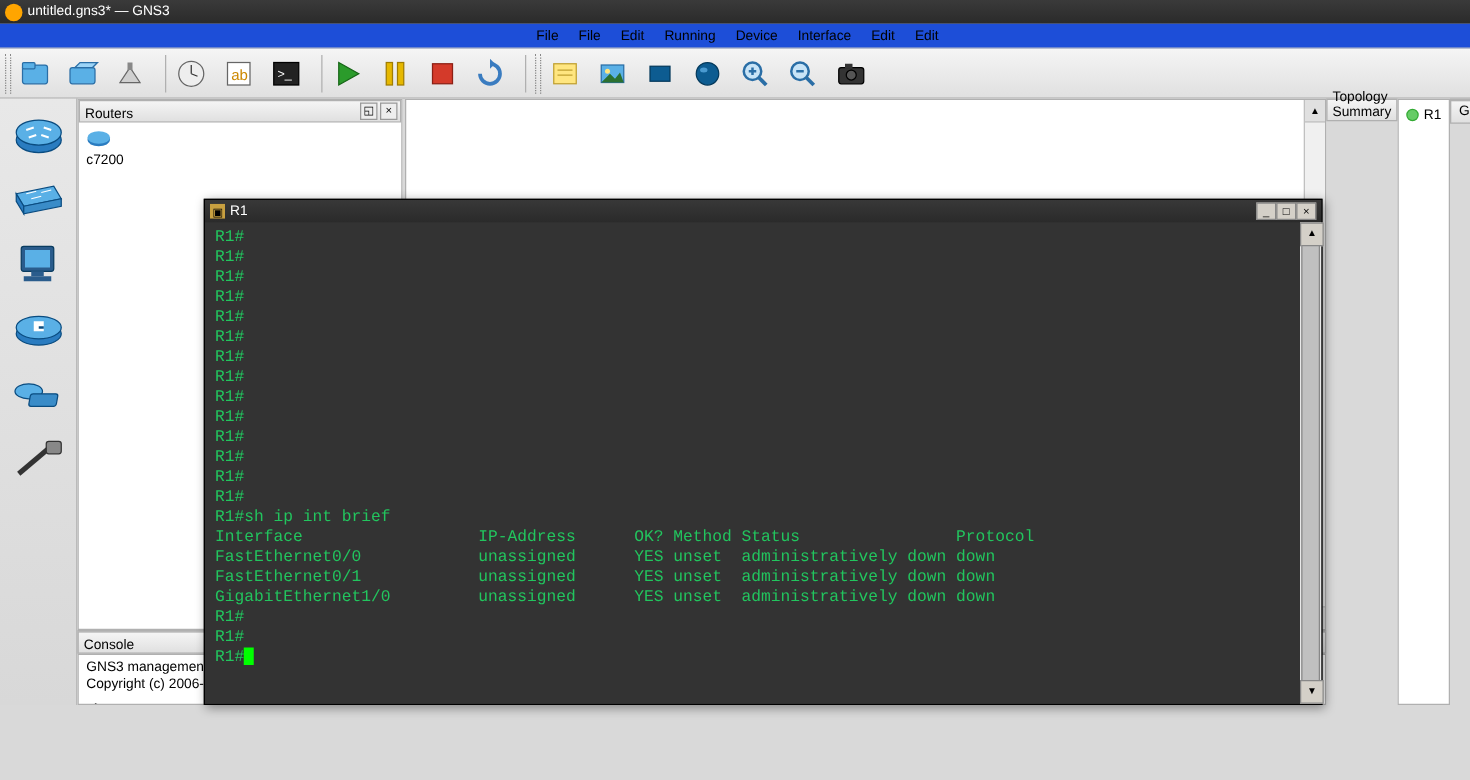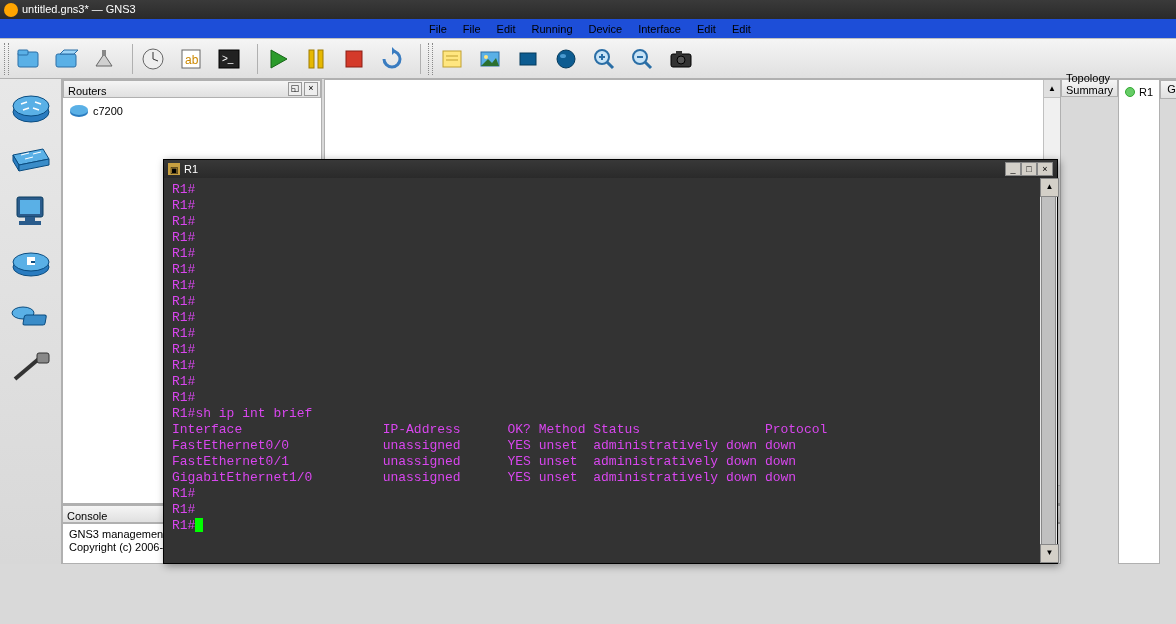--- a/index.html
+++ b/index.html
@@ -19,21 +19,21 @@
 .devbar { width: 62px; background: linear-gradient(#e8e8e8, #d8d8d8); border-right: 1px solid #b0b0b0; display: flex; flex-direction: column; align-items: center; padding-top: 8px; gap: 10px; }
 .dev-btn { width: 48px; height: 42px; display: flex; align-items: center; justify-content: center; cursor: pointer; }
 
 .mid-col { flex: 1; display: flex; flex-direction: column; position: relative; }
 .panel-hdr { background: linear-gradient(#f5f5f5, #e0e0e0); height: 18px; border: 1px solid #b0b0b0; display: flex; align-items: flex-end; padding: 0 4px; font-size: 11px; position: relative; }
 .panel-hdr .panel-btns { position: absolute; right: 2px; top: 1px; display: flex; gap: 2px; }
 .panel-btns span { width: 14px; height: 14px; border: 1px solid #999; background: #eee; text-align: center; line-height: 10px; font-size: 9px; cursor: pointer; }
 
 .routers-panel { width: 260px; background: #fff; border: 1px solid #b0b0b0; display: flex; flex-direction: column; }
 .routers-body { flex: 1; padding: 4px; }
-.tree-item { display: flex; align-items: center; gap: 4px; padding: 2px; }
+.tree-item { display: flex; gap: 4px; padding: 2px; flex-direction: column; }
 
 .canvas-area { flex: 1; background: #fff; border: 1px solid #b0b0b0; margin-left: 2px; position: relative; }
 .canvas-scroll-v { position: absolute; right: 0; top: 0; width: 17px; height: 100%; background: #f0f0f0; border-left: 1px solid #c0c0c0; }
 .canvas-scroll-v::before { content: "▲"; position: absolute; top: 0; left: 0; width: 100%; height: 17px; background: #e0e0e0; border-bottom: 1px solid #c0c0c0; text-align: center; font-size: 8px; line-height: 17px; }
 .canvas-scroll-v::after { content: "▼"; position: absolute; bottom: 0; left: 0; width: 100%; height: 17px; background: #e0e0e0; border-top: 1px solid #c0c0c0; text-align: center; font-size: 8px; line-height: 17px; }
 
 .right-col { width: 115px; display: flex; flex-direction: row; }
 .topo-body { background: #fff; border: 1px solid #b0b0b0; flex: 1; padding: 4px; }
 .topo-item { display: flex; align-items: center; gap: 4px; padding: 2px; }
 .dot-green { width: 10px; height: 10px; background: #6c6; border: 1px solid #3a3; border-radius: 50%; }
@@ -44,21 +44,21 @@
 .console-panel { height: 60px; display: flex; flex-direction: column; border-top: 1px solid #b0b0b0; }
 .console-body { background: #fff; border: 1px solid #b0b0b0; flex: 1; padding: 4px 6px; font-size: 11px; line-height: 13px; overflow: hidden; }
 
 
 .terminal-win { position: absolute; left: 163px; top: 159px; width: 895px; height: 405px; background: #333; border: 1px solid #000; box-shadow: 2px 2px 8px rgba(0,0,0,0.4); display: flex; flex-direction: column; z-index: 100; }
 .term-title { background: linear-gradient(#383838, #2a2a2a); color: #fff; height: 18px; display: flex; align-items: center; padding: 0 4px; font-size: 11px; }
 .term-title-icon { width: 12px; height: 12px; margin-right: 4px; }
 .term-title-btns { margin-left: auto; display: flex; gap: 0; }
 .term-title-btns span { width: 16px; height: 14px; background: #d4d0c8; border: 1px solid #888; color: #000; text-align: center; line-height: 12px; font-size: 9px; cursor: pointer; font-family: sans-serif; }
 .term-body-wrap { flex: 1; display: flex; background: #333; }
-.term-body { flex: 1; padding: 4px 8px; font-family: "Courier New", monospace; font-size: 13px; line-height: 16px; color: #d946ef; white-space: pre; overflow: hidden; }
+.term-body { flex: 1; padding: 4px 8px; font-family: "Courier New", monospace; font-size: 13px; line-height: 16px; color: #22c55e; white-space: pre; overflow: hidden; }
 .term-cursor { background: #0f0; color: #0f0; display: inline-block; width: 8px; height: 14px; }
 .term-scroll { width: 17px; background: #e8e8e8; position: relative; }
 .term-scroll::before { content: "▲"; position: absolute; top: 0; width: 100%; height: 17px; background: #d4d0c8; border: 1px solid #888; text-align: center; font-size: 8px; line-height: 15px; }
 .term-scroll::after { content: "▼"; position: absolute; bottom: 0; width: 100%; height: 17px; background: #d4d0c8; border: 1px solid #888; text-align: center; font-size: 8px; line-height: 15px; }
 .term-scroll .thumb { position: absolute; left: 1px; width: 15px; background: #c0c0c0; border: 1px solid #888; }
 
 .upper-row { display: flex; flex: 1; }
 </style>
 </head>
 <body>

